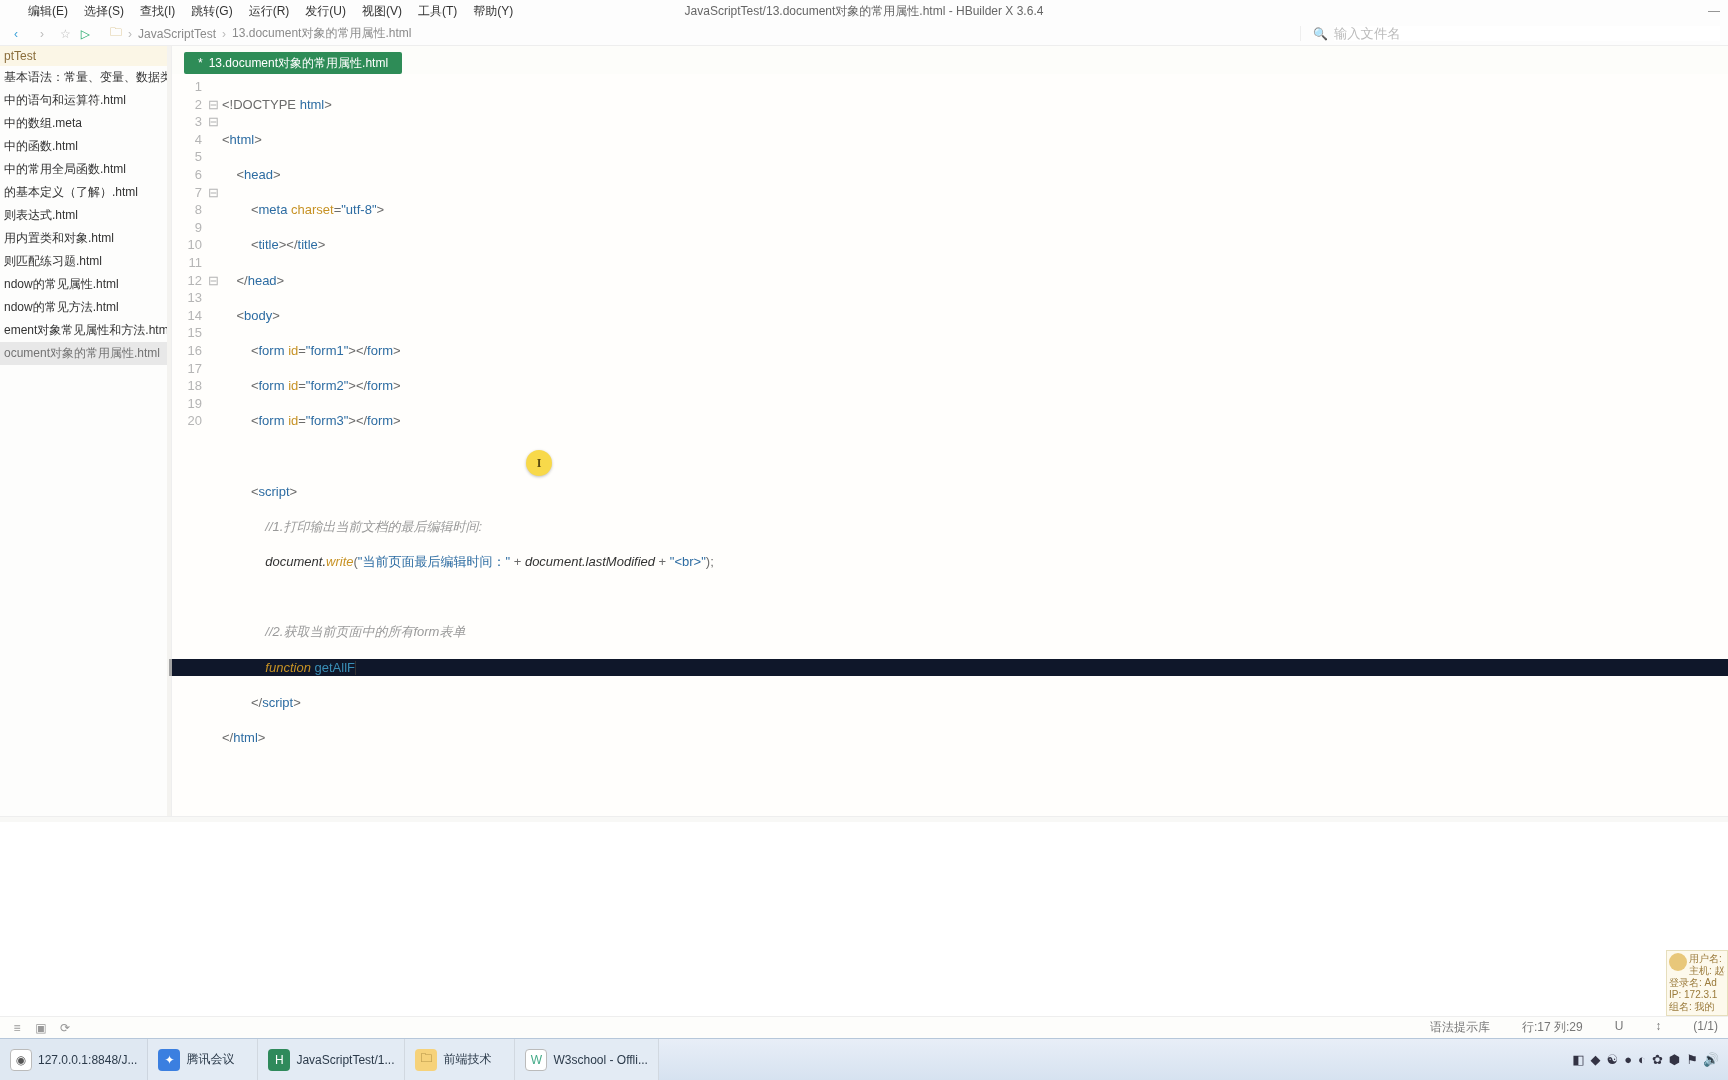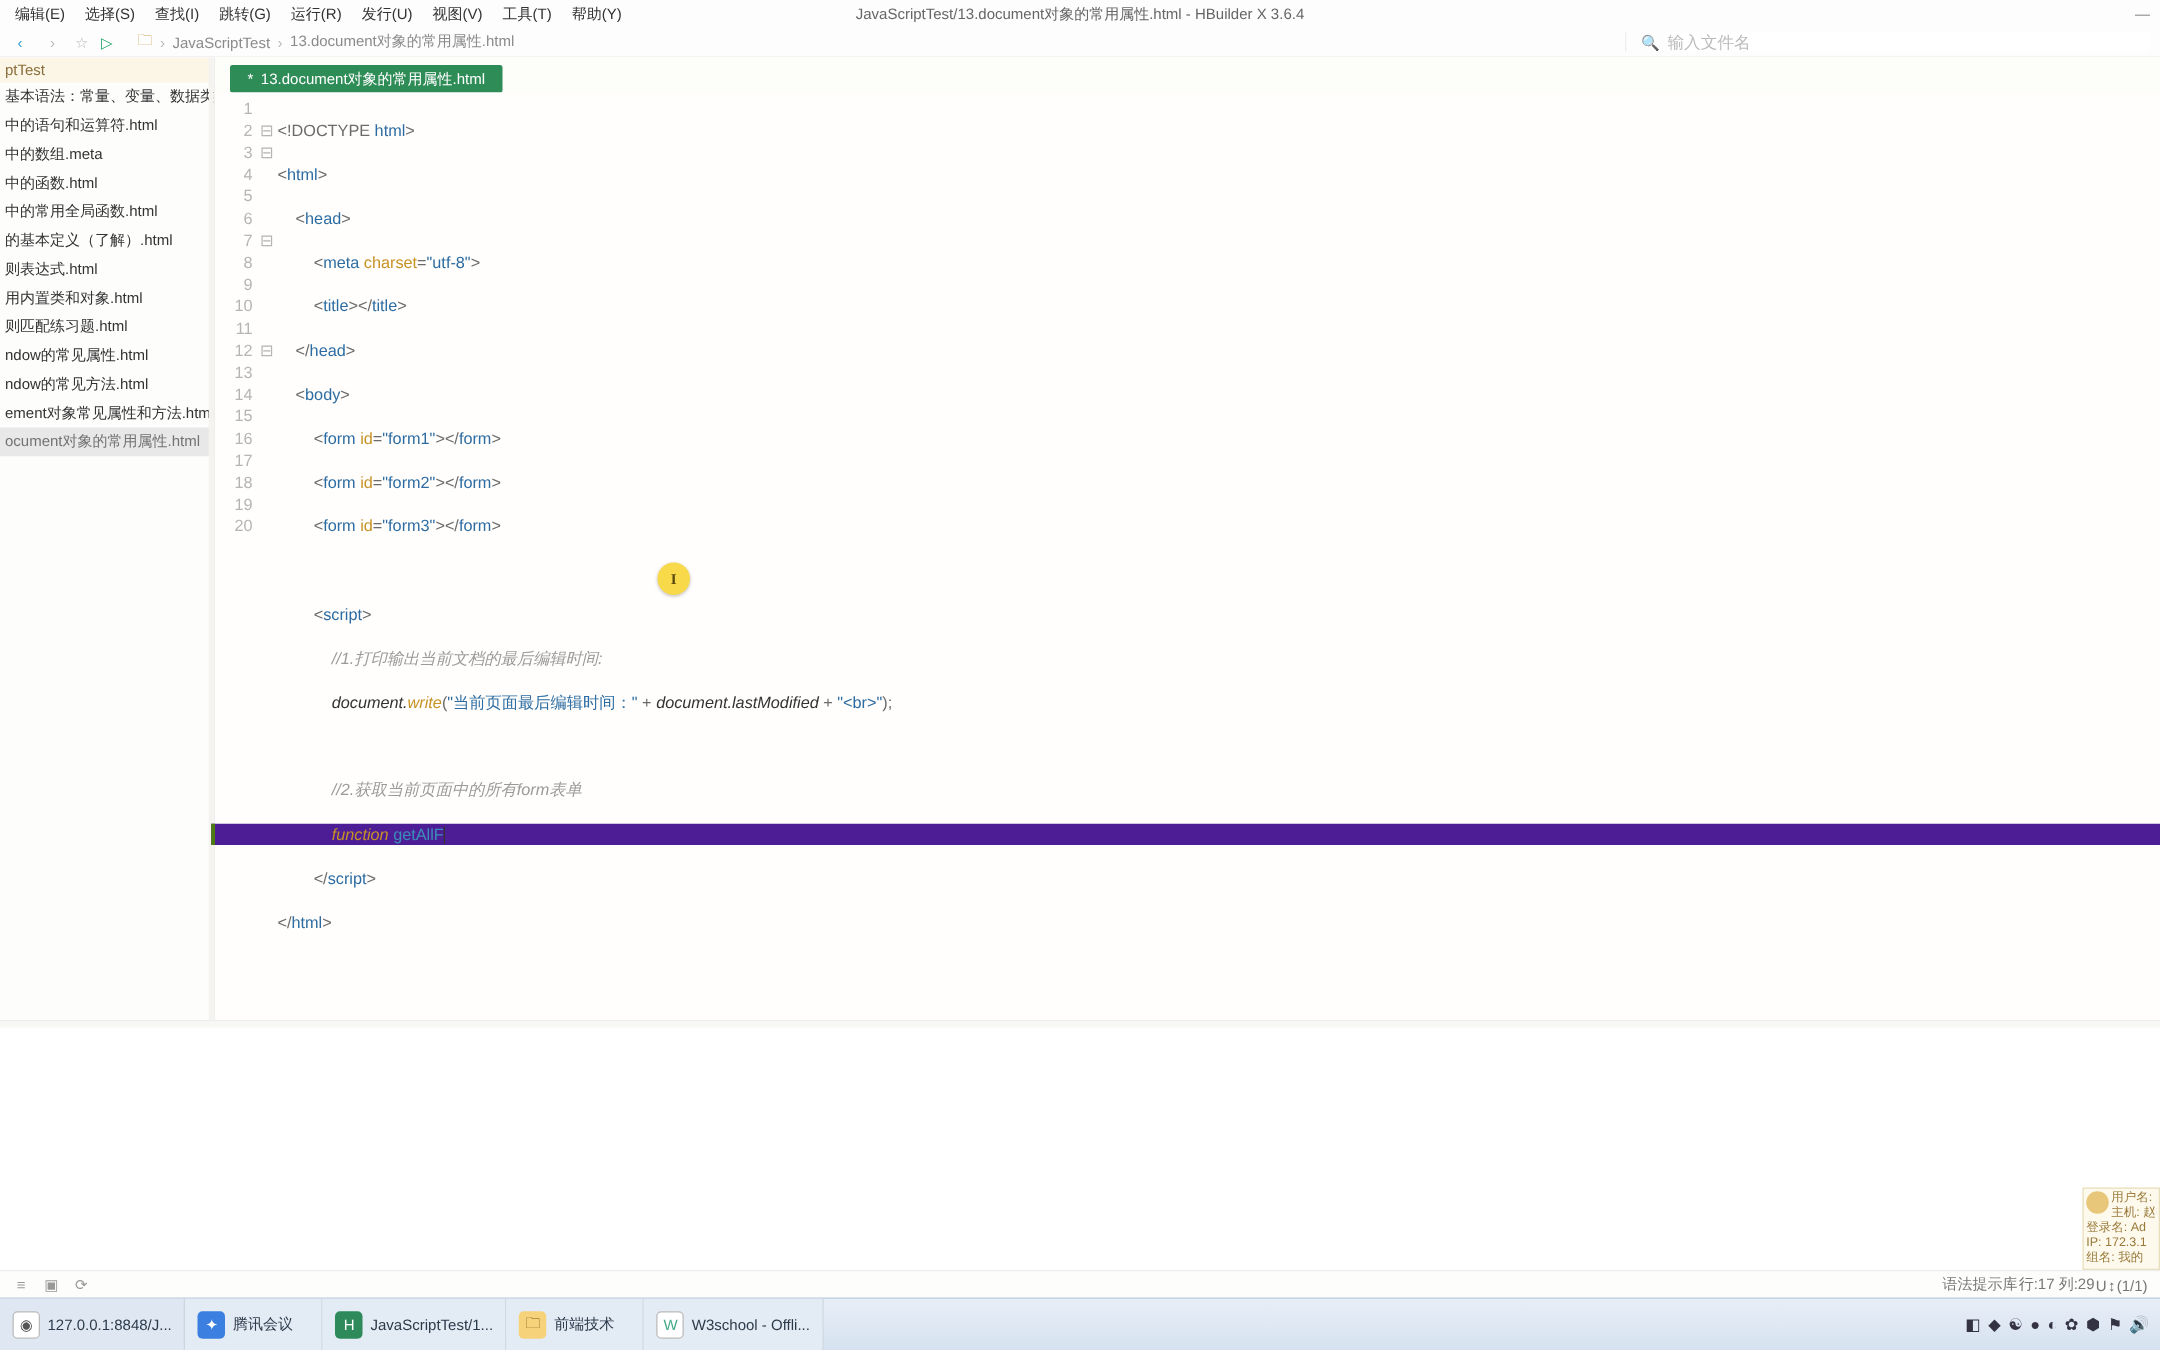--- a/index.html
+++ b/index.html
@@ -1,18 +1,18 @@
 <!DOCTYPE html>
 <html><head>
 <meta charset="utf-8">
 <style>
 * { margin: 0; padding: 0; box-sizing: border-box; font-family: "Microsoft YaHei", Arial, sans-serif; }
 body { width: 1728px; height: 1080px; background: #fff; overflow: hidden; position: relative; font-size: 12px; color: #333; }
 
-.menubar { height: 22px; display: flex; align-items: center; padding-left: 4px; background: #fdfdfd; }
+.menubar { height: 22px; display: flex; align-items: center; padding-left: 20px; background: #fdfdfd; }
 .menubar span { padding: 0 8px; cursor: pointer; }
 .titlebar { position: absolute; top: 0; left: 0; right: 0; height: 22px; display: flex; align-items: center; justify-content: center; pointer-events: none; color: #666; }
 .win-controls { position: absolute; top: 0; right: 0; height: 22px; display: flex; align-items: center; gap: 8px; padding-right: 8px; color: #888; }
 
 .navbar { height: 24px; display: flex; align-items: center; padding: 0 8px; background: #fdfdfd; border-bottom: 1px solid #eee; gap: 10px; }
 .nav-arrow { width: 16px; height: 16px; display: inline-flex; align-items: center; justify-content: center; color: #3aa0d8; }
 .nav-arrow.dis { color: #bbb; }
 .star { color: #bbb; }
 .play { color: #22a86b; }
 .breadcrumb { display: flex; align-items: center; gap: 6px; color: #777; margin-left: 10px; }
@@ -35,42 +35,42 @@
 .tabs-row { height: 28px; display: flex; align-items: flex-end; padding: 4px 8px 0 12px; background: #fdfdfa; }
 .tab { height: 22px; background: #2e8c57; color: #fff; display: inline-flex; align-items: center; padding: 0 14px; border-radius: 2px; font-size: 12px; }
 .tab .dot { margin-right: 6px; }
 
 .code-wrap { flex: 1; display: flex; font-family: Consolas, "Courier New", monospace; font-size: 13px; line-height: 17.6px; background: #fffefc; }
 .gutter { width: 36px; text-align: right; color: #b5b5b5; padding: 4px 6px 0 0; user-select: none; }
 .fold-col { width: 14px; color: #b5b5b5; padding-top: 4px; }
 .fold-col div, .gutter div { height: 17.6px; }
 .code { flex: 1; padding-top: 4px; white-space: pre; position: relative; }
 .code .line { height: 17.6px; }
-.hl-line { background: #4c1d95; border-left: 3px solid #4d7c0f; margin-left: -53px; padding-left: 50px; position: relative; }
+.hl-line { background: #0f172a; border-left: 3px solid #a3a3a3; margin-left: -53px; padding-left: 50px; position: relative; }
 .caret { display: inline-block; width: 1px; height: 14px; background: #333; vertical-align: middle; }
 
 .t-doctype { color: #2d6ca2; }
 .t-tag { color: #2d6ca2; }
 .t-attr { color: #c79224; }
 .t-str { color: #2d6ca2; }
 .t-punc { color: #6b6b6b; }
 .t-meth { color: #c79224; font-style: italic; }
 .t-kw { color: #c79224; font-style: italic; }
 .t-fn { color: #3a8fb7; }
 .t-cmt { color: #9a9a9a; font-style: italic; }
 .t-id { color: #333; font-style: italic; }
 
 .cursor-indicator { position: absolute; top: 404px; left: 354px; width: 26px; height: 26px; border-radius: 50%; background: #f8d94a; display: flex; align-items: center; justify-content: center; color: #5a4a10; font-family: serif; font-weight: bold; box-shadow: 0 1px 3px rgba(0,0,0,.25); }
 
 .lower-gap { height: 6px; background: #f8f8f6; border-top: 1px solid #eee; }
 
 .statusbar { position: absolute; left: 0; right: 0; bottom: 42px; height: 22px; background: #fdfdfb; border-top: 1px solid #eee; display: flex; align-items: center; padding: 0 10px; color: #777; font-size: 12px; }
 .status-left { display: flex; gap: 10px; align-items: center; }
 .status-ico { width: 14px; height: 14px; display: inline-flex; align-items: center; justify-content: center; color: #999; }
-.status-right { margin-left: auto; display: flex; gap: 1px; align-items: flex-end; }
+.status-right { margin-left: auto; display: flex; gap: 32px; align-items: flex-start; }
 
 .net-panel { position: absolute; right: 0; bottom: 64px; width: 62px; background: #fdf9ec; border: 1px solid #e6debc; font-size: 10px; color: #9a7a3a; padding: 2px; line-height: 12px; }
 .net-panel .ava { width: 18px; height: 18px; background: #e8c77a; border-radius: 50%; float: left; margin-right: 2px; }
 .net-panel .row { white-space: nowrap; overflow: hidden; }
 
 .taskbar { position: absolute; left: 0; right: 0; bottom: 0; height: 42px; background: linear-gradient(#e8eef7,#d6e2f0); display: flex; align-items: stretch; border-top: 1px solid #b6c7da; }
 .task-item { display: flex; align-items: center; gap: 6px; padding: 0 10px; border-right: 1px solid rgba(0,0,0,.08); font-size: 12px; color: #2b3a4a; background: #e3ebf4; min-width: 110px; cursor: pointer; }
 .task-item.browser { background: #dfe8f2; }
 .task-item .ico { width: 22px; height: 22px; border-radius: 4px; display: inline-flex; align-items: center; justify-content: center; color: #fff; font-size: 12px; }
 .ico.chrome { background: #fff; border:1px solid #bbb; color:#555; }

